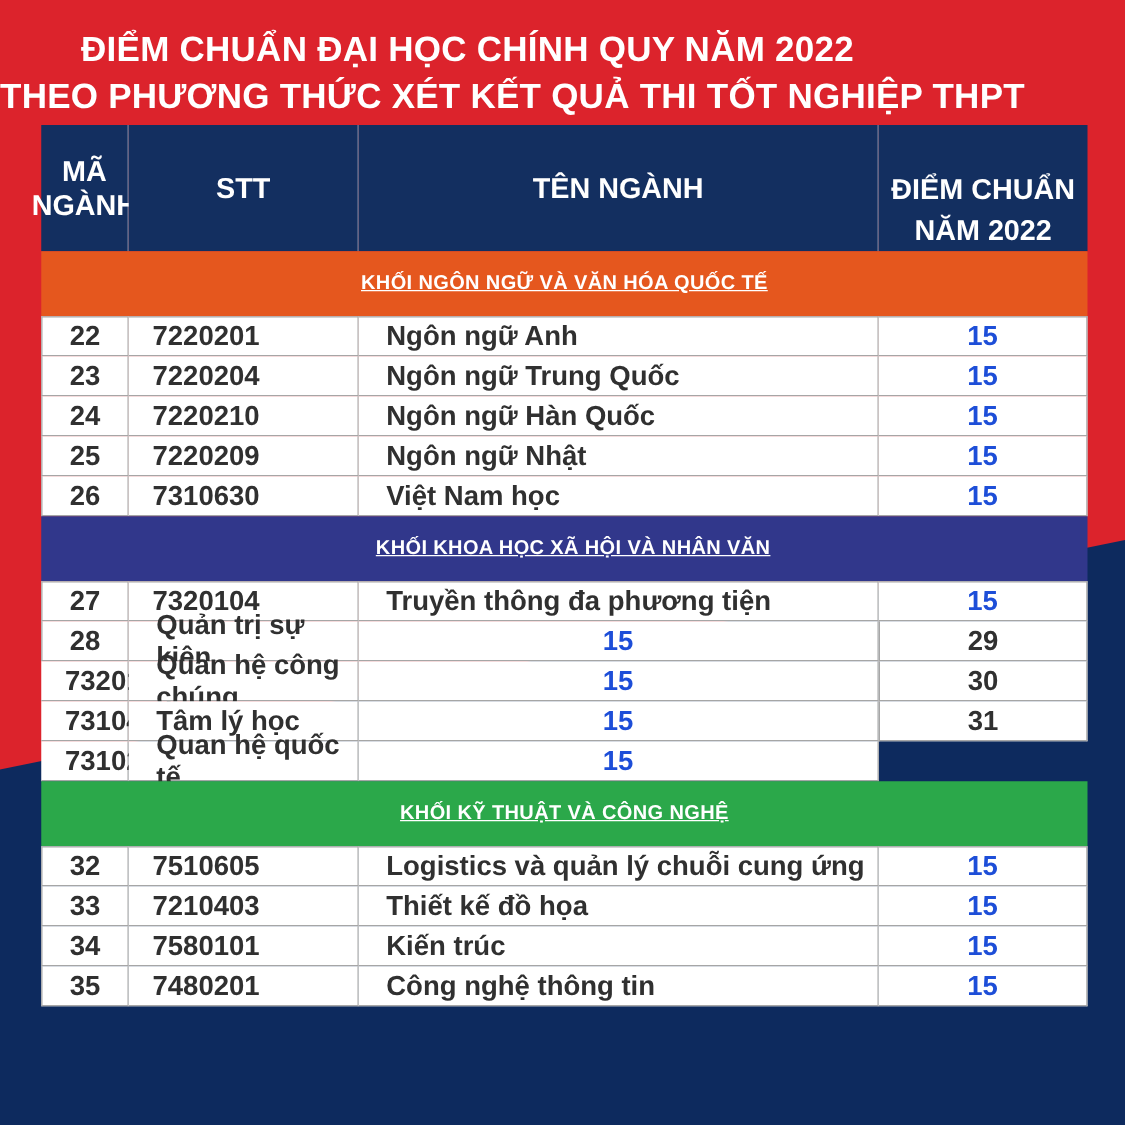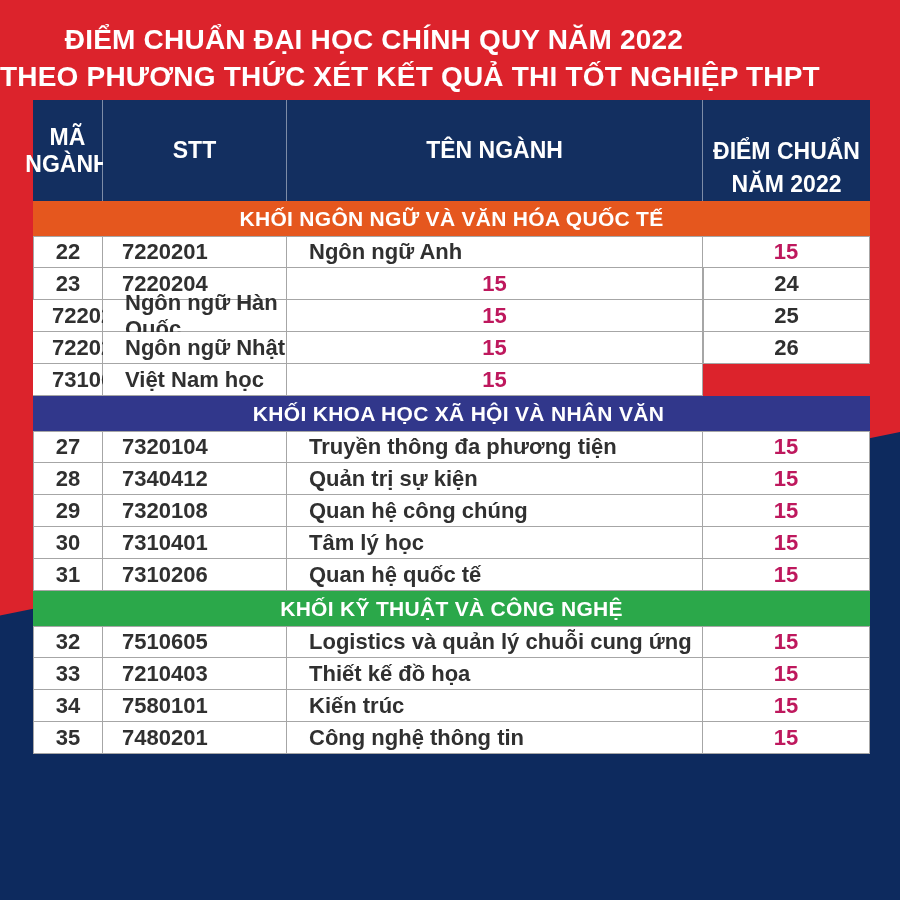--- a/index.html
+++ b/index.html
@@ -35,35 +35,35 @@
     background:#132F60;color:#FFFFFF;
     height:101px;display:flex;align-items:center;justify-content:center;
     font-size:23px;font-weight:bold;
     border-right:1px solid rgba(255,255,255,0.45);
     box-sizing:border-box;text-align:center;
   }
   .th.last{border-right:none;}
   .th-score{flex-direction:column;line-height:33px;justify-content:flex-end;}
   .band{
     grid-column:1 / -1;
-    height:35px;display:flex;align-items:center;justify-content:center;
-    color:#FFFFFF;font-size:21px;font-weight:bold;letter-spacing:0.3px;
+    height:52px;display:flex;align-items:center;justify-content:center;
+    color:#FFFFFF;font-size:16px;font-weight:bold;letter-spacing:0.3px;text-decoration:underline;
   }
   .td{
     background:#FFFFFF;height:32px;box-sizing:border-box;
     display:flex;align-items:center;
     border-right:1px solid #A6A6A6;border-bottom:1px solid #A6A6A6;
     font-size:22px;font-weight:600;color:#303030;
   }
   .td.first{border-left:1px solid #A6A6A6;}
   .td.rowtop{border-top:1px solid #A6A6A6;}
   .td-stt{justify-content:center;}
   .td-code{padding-left:19px;}
   .td-name{padding-left:22px;}
-  .td-score{justify-content:center;color:#be185d;font-weight:bold;}
+  .td-score{justify-content:center;color:#1d4ed8;font-weight:bold;}
 </style>
 </head>
 <body>
 
 <div class="page">
   <div class="bg-bottom"></div>
 
   <header class="title">
     <div class="title-line">ĐIỂM CHUẨN ĐẠI HỌC CHÍNH QUY NĂM 2022</div>
     <div class="title-line">THEO PHƯƠNG THỨC XÉT KẾT QUẢ THI TỐT NGHIỆP THPT</div>
@@ -78,40 +78,40 @@
       <span>NĂM 2022</span>
     </div>
 
   <div class="band" style="background: rgb(229, 87, 30);">KHỐI NGÔN NGỮ VÀ VĂN HÓA QUỐC TẾ</div>
       <div class="td td-stt first rowtop">22</div>
       <div class="td td-code rowtop">7220201</div>
       <div class="td td-name rowtop">Ngôn ngữ Anh</div>
       <div class="td td-score rowtop">15</div>
       <div class="td td-stt first">23</div>
       <div class="td td-code">7220204</div>
+      <div class="td td-name">Ngôn ngữ Trung Quốc</div>
       <div class="td td-score">15</div>
       <div class="td td-stt first">24</div>
       <div class="td td-code">7220210</div>
       <div class="td td-name">Ngôn ngữ Hàn Quốc</div>
       <div class="td td-score">15</div>
       <div class="td td-stt first">25</div>
       <div class="td td-code">7220209</div>
       <div class="td td-name">Ngôn ngữ Nhật</div>
       <div class="td td-score">15</div>
       <div class="td td-stt first">26</div>
       <div class="td td-code">7310630</div>
       <div class="td td-name">Việt Nam học</div>
       <div class="td td-score">15</div>
       <div class="band" style="background: rgb(49, 55, 139); padding-left: 14px;">KHỐI KHOA HỌC XÃ HỘI VÀ NHÂN VĂN</div>
       <div class="td td-stt first rowtop">27</div>
       <div class="td td-code rowtop">7320104</div>
       <div class="td td-name rowtop">Truyền thông đa phương tiện</div>
       <div class="td td-score rowtop">15</div>
       <div class="td td-stt first">28</div>
-      <div class="td td-code">7340412</div>
       <div class="td td-name">Quản trị sự kiện</div>
       <div class="td td-score">15</div>
       <div class="td td-stt first">29</div>
       <div class="td td-code">7320108</div>
       <div class="td td-name">Quan hệ công chúng</div>
       <div class="td td-score">15</div>
       <div class="td td-stt first">30</div>
       <div class="td td-code">7310401</div>
       <div class="td td-name">Tâm lý học</div>
       <div class="td td-score">15</div>

